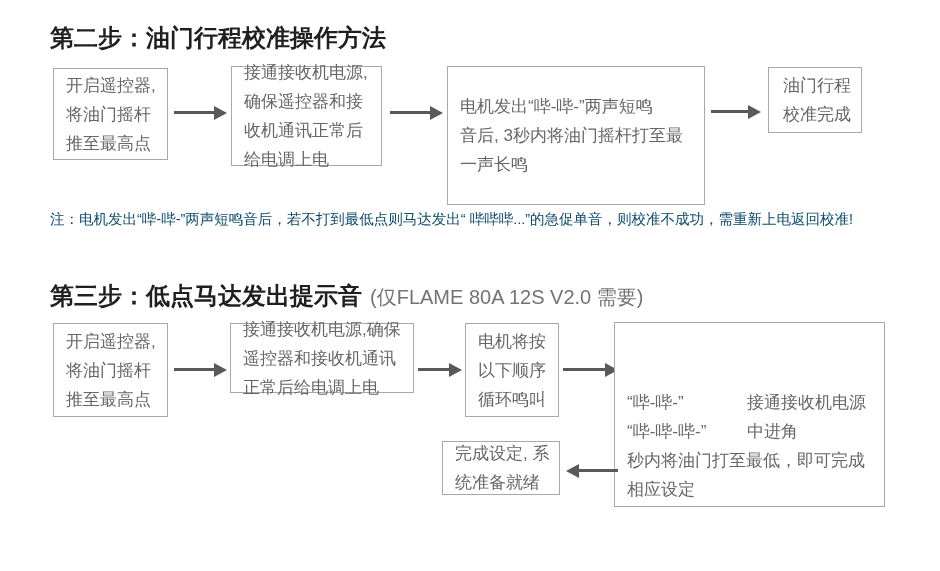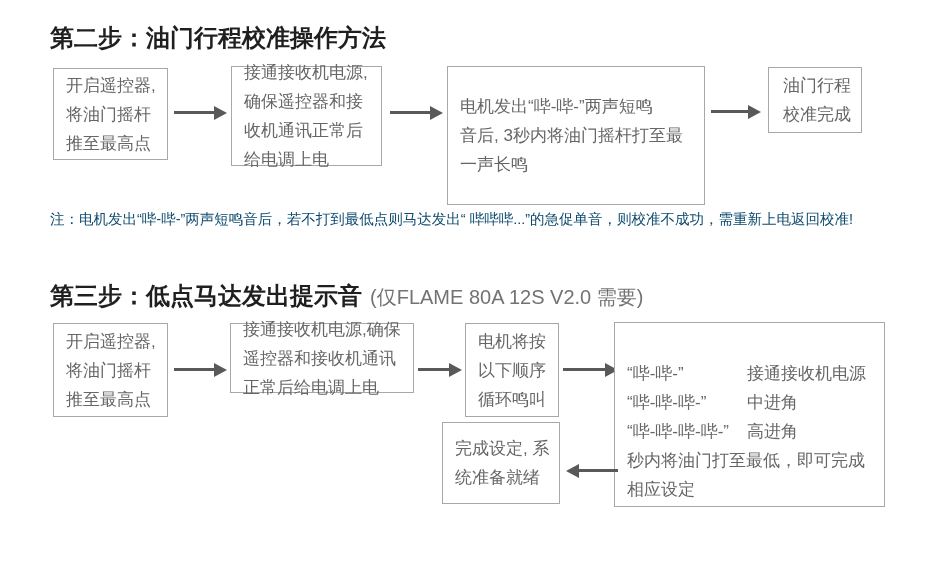--- a/index.html
+++ b/index.html
@@ -128,31 +128,27 @@
 
   <div class="box" style="left:614px; top:322px; width:271px; height:185px;justify-content:flex-end;">
     <div class="beep-row">
       <span class="beep-pattern">“哔-哔-”</span>
       <span class="beep-label">接通接收机电源</span>
     </div>
     <div class="beep-row">
       <span class="beep-pattern">“哔-哔-哔-”</span>
       <span class="beep-label">中进角</span>
     </div>
-    <div class="beep-row">
-      <span class="beep-pattern">“哔-哔-哔-哔-”</span>
-      <span class="beep-label">高进角</span>
-    </div>
     <div class="instr-line">秒内将油门打至最低，即可完成</div>
     <div class="instr-line">相应设定</div>
   </div>
 
   <div class="arrow left" style="left:566px; top:464px; width:52px;">
     <div class="shaft"></div>
     <div class="head"></div>
   </div>
 
-  <div class="box" style="left:442px; top:422px; width:118px; height:82px;">
+  <div class="box" style="left:442px; top:441px; width:118px; height:54px;">
     <div class="line">完成设定, 系</div>
     <div class="line">统准备就绪</div>
   </div>
 
 </div>
 
 </body></html>

